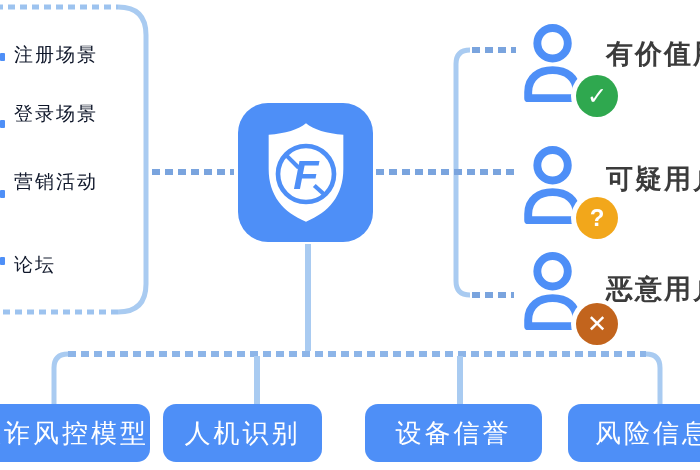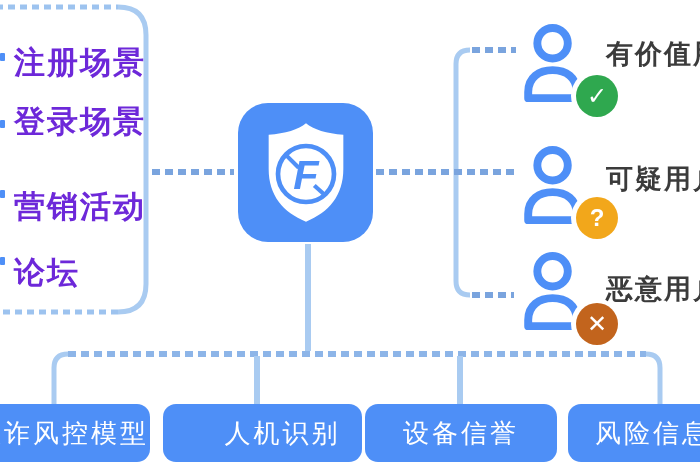--- a/index.html
+++ b/index.html
@@ -3,43 +3,43 @@
 <meta charset="utf-8">
 <style>
   html,body{margin:0;padding:0;background:#ffffff;}
   .stage{
     position:relative;width:700px;height:470px;overflow:hidden;
     background:#ffffff;font-family:"Liberation Sans","DejaVu Sans",sans-serif;
   }
   svg.connectors{position:absolute;left:0;top:0;width:700px;height:470px;}
 
   
-  .scene-item{position:absolute;left:14px;font-size:31px;font-weight:bold;
-    color:#6d28d9;letter-spacing:2px;white-space:nowrap;}
+  .scene-item{position:absolute;left:14px;font-size:19px;font-weight:normal;
+    color:#0f172a;letter-spacing:2px;white-space:nowrap;}
   .bullet{position:absolute;left:0;width:5px;height:8px;background:#4e8ff7;border-radius:1px;}
 
   
   .logo-tile{position:absolute;left:238px;top:103px;width:135px;height:139px;
     background:#4e8ff7;border-radius:30px;display:flex;align-items:center;justify-content:center;}
 
   
   .user{position:absolute;width:78px;height:82px;}
   .badge{position:absolute;right:-24px;bottom:-12px;width:42px;height:42px;border-radius:50%;
     box-shadow:0 0 0 5px #ffffff;display:flex;align-items:center;justify-content:center;}
   .badge i{font-style:normal;color:#ffffff;font-weight:bold;font-size:24px;line-height:1;}
   .user-label{position:absolute;left:606px;font-size:27px;font-weight:bold;color:#3b3b3b;
     letter-spacing:2px;white-space:nowrap;}
 
   
   .cap-btn{position:absolute;top:404px;height:58px;background:#4e8ff7;border-radius:13px;
     display:flex;align-items:center;justify-content:center;color:#ffffff;font-size:26px;
     letter-spacing:3px;white-space:nowrap;}
   .b1{left:-26px;width:176px;}
-  .b2{left:163px;width:159px;padding-left:40px;}
-  .b3{left:365px;width:192px;}
+  .b2{left:163px;width:159px;}
+  .b3{left:365px;width:177px;}
   .b4{left:568px;width:170px;}
 </style>
 </head>
 <body>
 
 <div class="stage">
 
   <svg class="connectors" viewBox="0 0 700 470">
 
     <path d="M-16,7 H118" stroke="#9dc3ef" stroke-width="5" fill="none" stroke-dasharray="7 5"></path>
@@ -61,21 +61,21 @@
     <path d="M460,356 V404" stroke="#a9cbf1" stroke-width="6" fill="none"></path>
   </svg>
 
   <div>
     <span class="bullet" style="top:53px"></span>
     <span class="bullet" style="top:120px"></span>
     <span class="bullet" style="top:190px"></span>
     <span class="bullet" style="top:257px"></span>
     <div class="scene-item" style="top:42px">注册场景</div>
     <div class="scene-item" style="top:101px">登录场景</div>
-    <div class="scene-item" style="top:186px">营销活动</div>
+    <div class="scene-item" style="top:169px">营销活动</div>
     <div class="scene-item" style="top:252px">论坛</div>
   </div>
 
   <div class="logo-tile">
     <svg width="104" height="112" viewBox="0 0 100 108">
       <path d="M50,6 C57,12 70,16 86,17 L86,50 C86,76 72,92 50,101 C28,92 14,76 14,50 L14,17 C30,16 43,12 50,6 Z" fill="#ffffff"></path>
       <circle cx="50" cy="55" r="27" fill="none" stroke="#4e8ff7" stroke-width="4.5"></circle>
       <path d="M31,37 L43,49" stroke="#4e8ff7" stroke-width="4" fill="none"></path>
       <path d="M58,66 L69,76" stroke="#4e8ff7" stroke-width="4" fill="none"></path>
       <text x="50" y="69" text-anchor="middle" font-size="40" font-weight="bold" font-style="italic" font-family="Liberation Sans, DejaVu Sans, sans-serif" fill="#4e8ff7">F</text>

